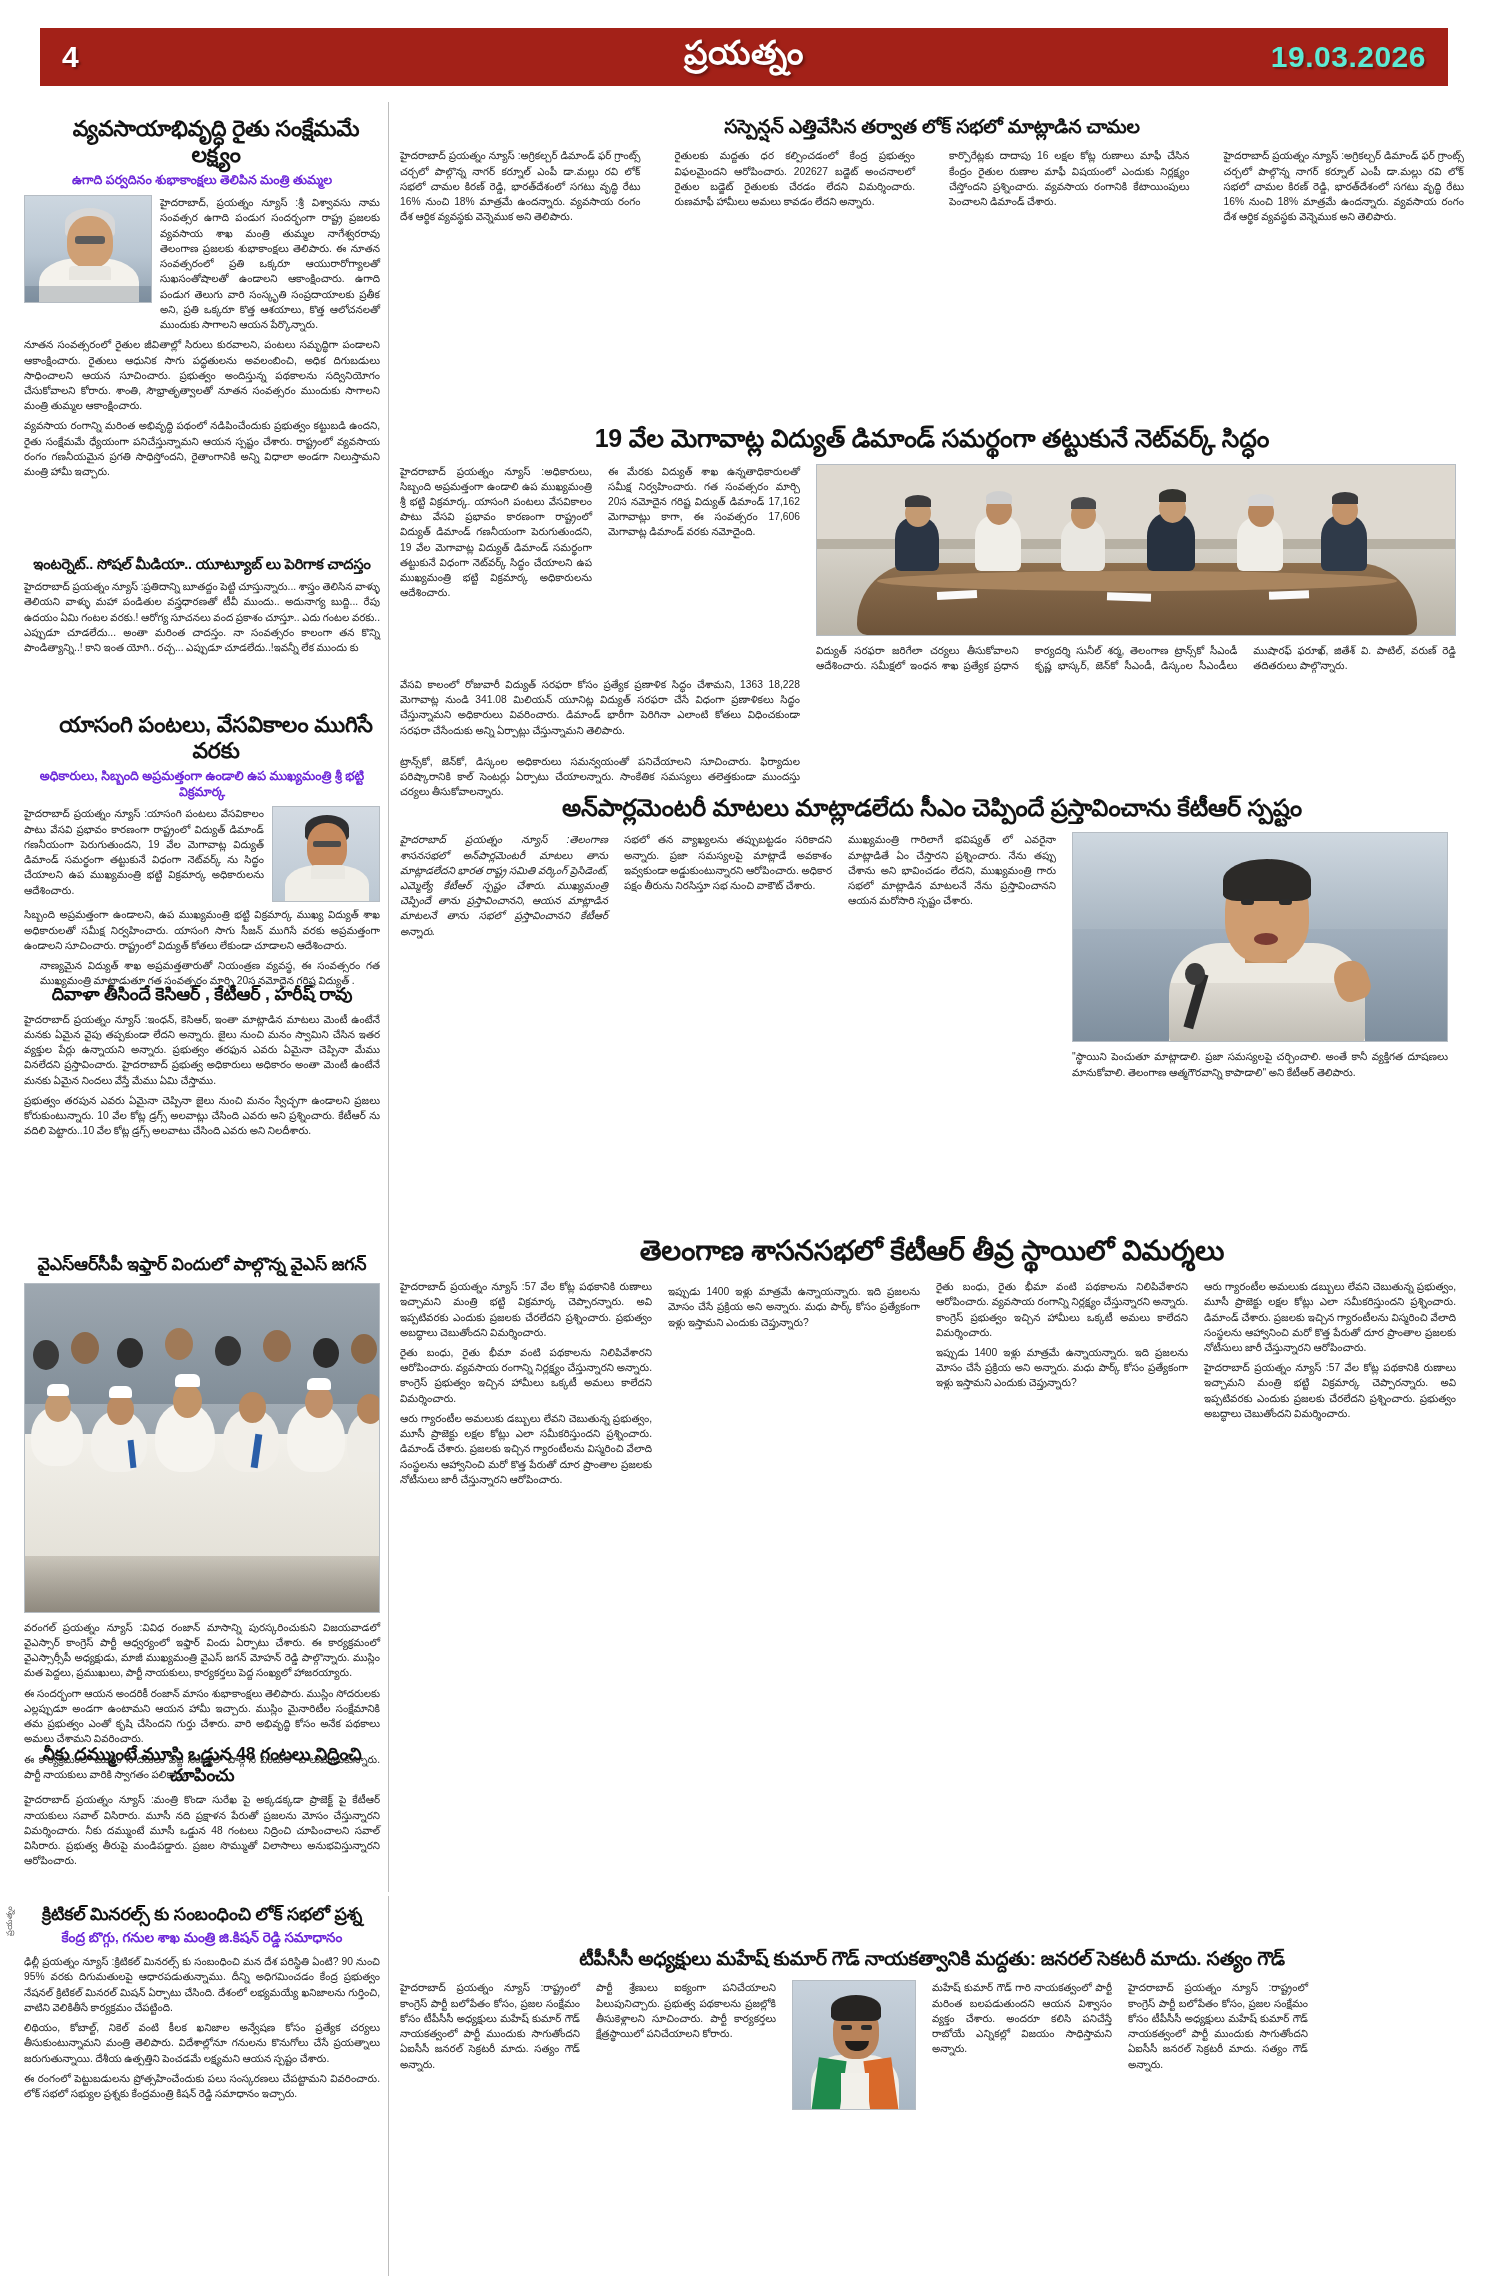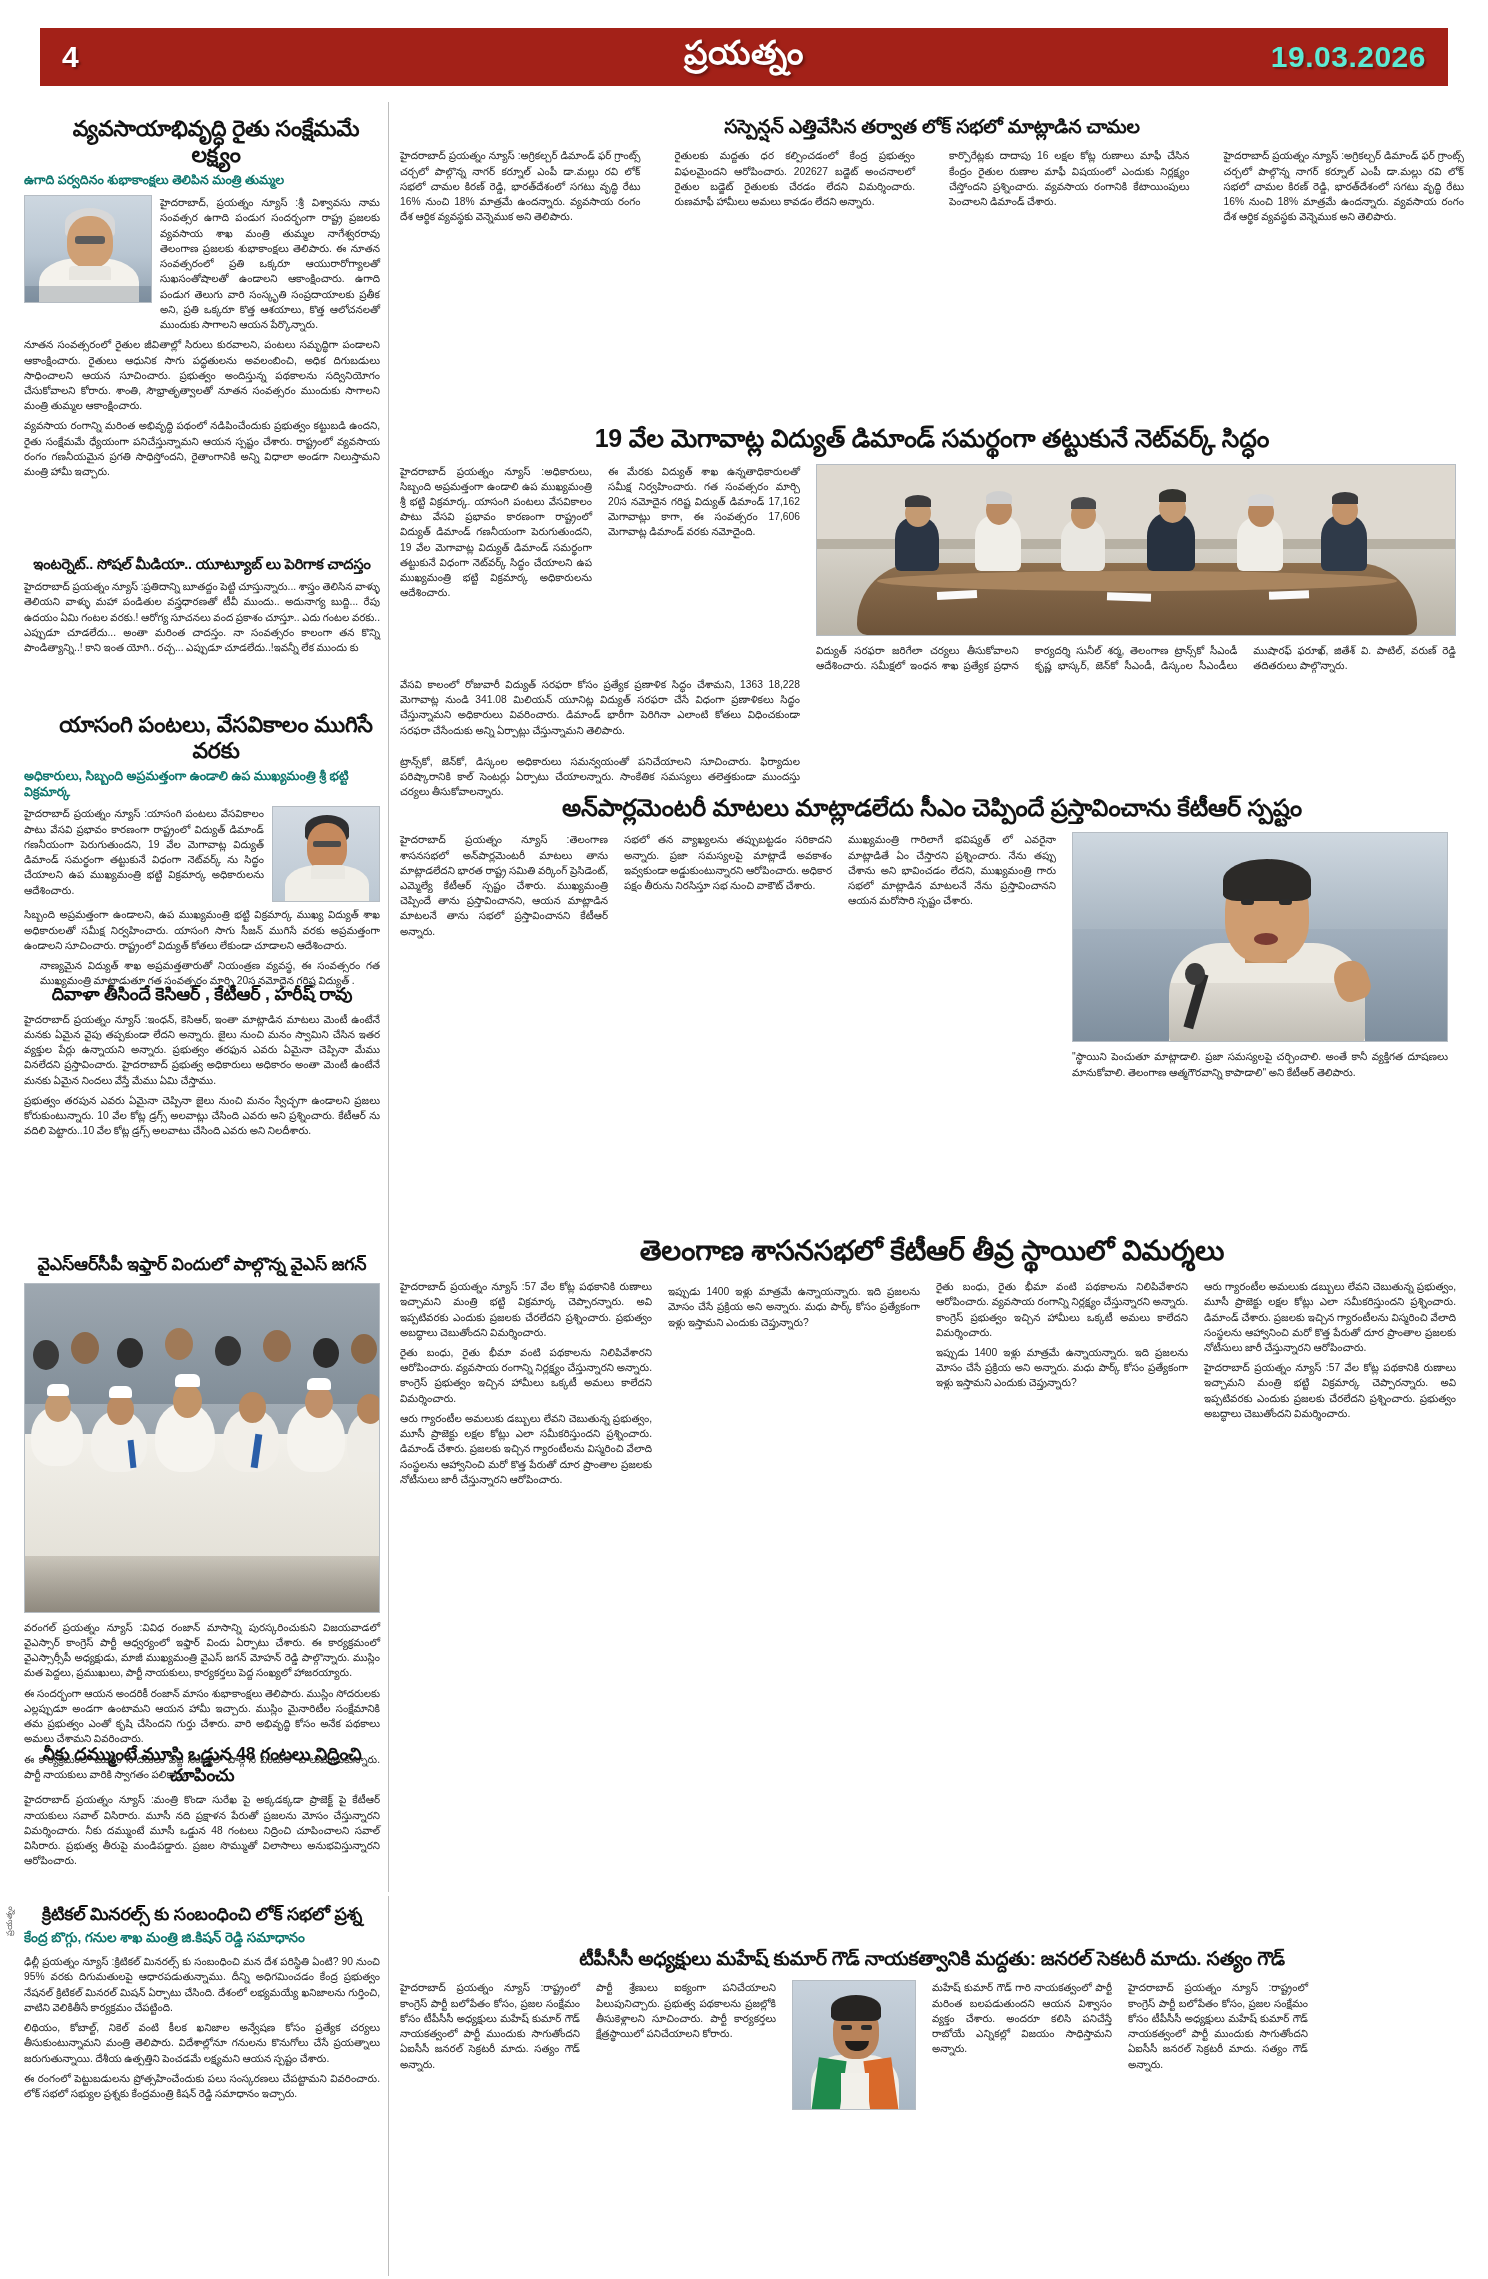--- a/index.html
+++ b/index.html
@@ -77,21 +77,22 @@
     text-align: center;
   }
   .hl-xl { font-size: 26px; }
   .hl-lg { font-size: 22px; margin-left: 28px; }
   .hl-md { font-size: 17.5px; }
   .hl-sm { font-size: 14.5px; }
 
   .subhl {
     font-weight: bold;
     font-size: 12.5px;
-    color: #0f766e;
+    color: #6d28d9;
+    text-align: center;
     line-height: 1.3;
     margin-top: 4px;
   }
 
   .body-txt {
     font-size: 10.3px;
     line-height: 1.48;
     text-align: justify;
     color: #1a1a1a;
     hyphens: auto;
@@ -326,21 +327,21 @@
     </div>
     <div style="display:flex; gap:16px; margin-top:4px;flex-direction:column;">
       <div class="body-txt" style="width:400px;">వేసవి కాలంలో రోజువారీ విద్యుత్ సరఫరా కోసం ప్రత్యేక ప్రణాళిక సిద్ధం చేశామని, 1363 18,228 మెగావాట్ల నుండి 341.08 మిలియన్ యూనిట్ల విద్యుత్ సరఫరా చేసే విధంగా ప్రణాళికలు సిద్ధం చేస్తున్నామని అధికారులు వివరించారు. డిమాండ్ భారీగా పెరిగినా ఎలాంటి కోతలు విధించకుండా సరఫరా చేసేందుకు అన్ని ఏర్పాట్లు చేస్తున్నామని తెలిపారు.</div>
       <div class="body-txt" style="width:400px;">ట్రాన్స్‌కో, జెన్‌కో, డిస్కంల అధికారులు సమన్వయంతో పనిచేయాలని సూచించారు. ఫిర్యాదుల పరిష్కారానికి కాల్ సెంటర్లు ఏర్పాటు చేయాలన్నారు. సాంకేతిక సమస్యలు తలెత్తకుండా ముందస్తు చర్యలు తీసుకోవాలన్నారు.</div>
     </div>
   </div>
 
   <div class="col" style="left:400px; top:698px; width:1064px;">
     <div class="hl hl-xl" style="font-size:24px;">అన్‌పార్లమెంటరీ మాటలు మాట్లాడలేదు సీఎం చెప్పిందే ప్రస్తావించాను కేటీఆర్ స్పష్టం</div>
     <div style="display:flex; gap:16px; margin-top:10px;">
-      <div class="body-txt" style="width:208px;">హైదరాబాద్ ప్రయత్నం న్యూస్ :తెలంగాణ శాసనసభలో అన్‌పార్లమెంటరీ మాటలు తాను మాట్లాడలేదని భారత రాష్ట్ర సమితి వర్కింగ్ ప్రెసిడెంట్, ఎమ్మెల్యే కేటీఆర్ స్పష్టం చేశారు. ముఖ్యమంత్రి చెప్పిందే తాను ప్రస్తావించానని, ఆయన మాట్లాడిన మాటలనే తాను సభలో ప్రస్తావించానని కేటీఆర్ అన్నారు.</div>
+      <div class="body-txt" style="width:208px;font-style:italic;">హైదరాబాద్ ప్రయత్నం న్యూస్ :తెలంగాణ శాసనసభలో అన్‌పార్లమెంటరీ మాటలు తాను మాట్లాడలేదని భారత రాష్ట్ర సమితి వర్కింగ్ ప్రెసిడెంట్, ఎమ్మెల్యే కేటీఆర్ స్పష్టం చేశారు. ముఖ్యమంత్రి చెప్పిందే తాను ప్రస్తావించానని, ఆయన మాట్లాడిన మాటలనే తాను సభలో ప్రస్తావించానని కేటీఆర్ అన్నారు.</div>
       <div class="body-txt" style="width:208px;">సభలో తన వ్యాఖ్యలను తప్పుబట్టడం సరికాదని అన్నారు. ప్రజా సమస్యలపై మాట్లాడే అవకాశం ఇవ్వకుండా అడ్డుకుంటున్నారని ఆరోపించారు. అధికార పక్షం తీరును నిరసిస్తూ సభ నుంచి వాకౌట్ చేశారు.</div>
       <div class="body-txt" style="width:208px;">ముఖ్యమంత్రి గారిలాగే భవిష్యత్ లో ఎవరైనా మాట్లాడితే ఏం చేస్తారని ప్రశ్నించారు. నేను తప్పు చేశాను అని భావించడం లేదని, ముఖ్యమంత్రి గారు సభలో మాట్లాడిన మాటలనే నేను ప్రస్తావించానని ఆయన మరోసారి స్పష్టం చేశారు.</div>
       <div style="width:376px;">
 
         <div class="photo" style="width:376px; height:210px;">
           <div class="sky" style="background:linear-gradient(180deg,#b9c4cf 0%,#9fadbb 50%,#7f8f9e 100%);"></div>
 
           <div style="position:absolute; left:0; top:0; width:100%; height:96px; background:linear-gradient(180deg,#cfd8e0,#a9b6c2);"></div>
 
           <div style="position:absolute; left:96px; top:110px; width:196px; height:104px; border-radius:52px 52px 0 0; background:#ece9e1;"></div>

